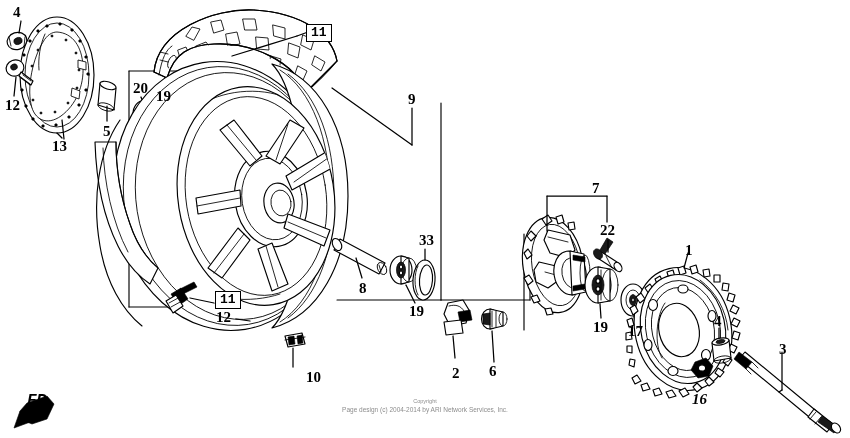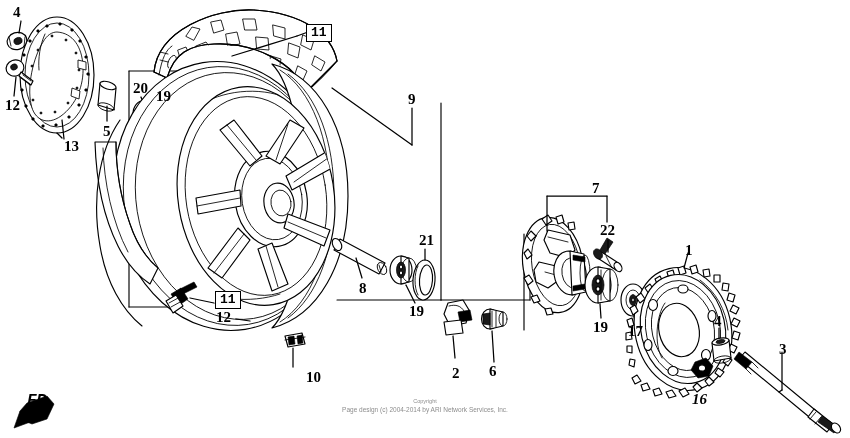--- a/index.html
+++ b/index.html
@@ -484,30 +484,30 @@
   <div class="callout" style="left:714px; top:314px;">4</div>
   <div class="callout" style="left:103px; top:124px;">5</div>
   <div class="callout" style="left:489px; top:364px;">6</div>
   <div class="callout" style="left:592px; top:181px;">7</div>
   <div class="callout" style="left:359px; top:281px;">8</div>
   <div class="callout" style="left:408px; top:92px;">9</div>
   <div class="callout" style="left:286px; top:370px;margin-left:20px;">10</div>
   <div class="callout boxed" style="left:306px; top:24px;">11</div>
   <div class="callout boxed" style="left:215px; top:291px;">11</div>
   <div class="callout" style="left:216px; top:310px;">12</div>
-  <div class="callout" style="left:64px;  top:139px;">13</div>
+  <div class="callout" style="left:52px;  top:139px;">13</div>
   <div class="callout" style="left:5px;   top:98px;">12</div>
   <div class="callout" style="left:13px;  top:5px;">4</div>
   <div class="callout" style="left:692px; top:392px;font-style:italic;">16</div>
   <div class="callout" style="left:628px; top:324px;">17</div>
   <div class="callout" style="left:593px; top:320px;">19</div>
   <div class="callout" style="left:156px; top:89px;">19</div>
   <div class="callout" style="left:409px; top:304px;">19</div>
   <div class="callout" style="left:133px; top:81px;">20</div>
-  <div class="callout" style="left:419px; top:233px;">21</div>
+  <div class="callout" style="left:419px; top:233px;">33</div>
   <div class="callout" style="left:600px; top:223px;">22</div>
 
   <div id="fr-label">FR.</div>
 
   <div class="footer-text" id="copyright-line1">Copyright</div>
   <div class="footer-text" id="copyright-line2">Page design (c) 2004-2014 by ARI Network Services, Inc.</div>
 
 </div>
 
 </body></html>

